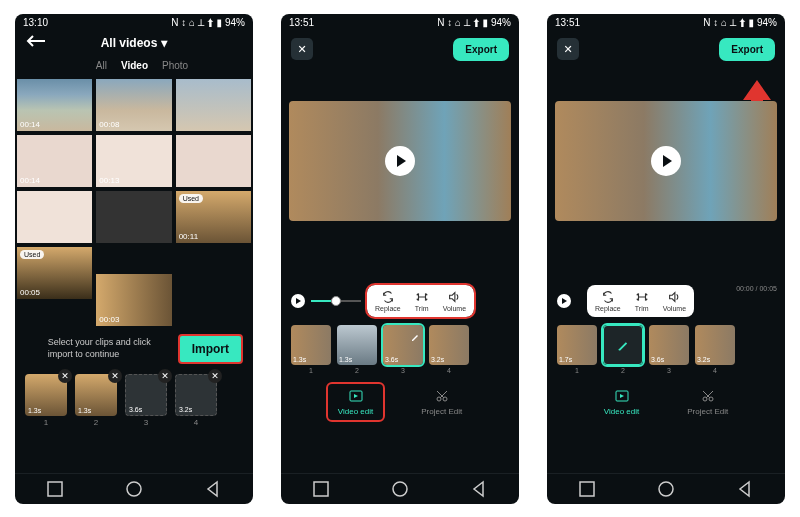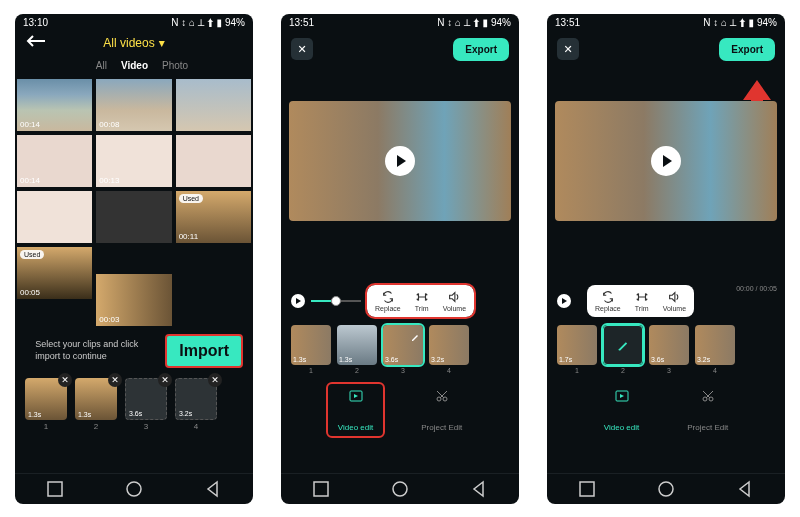--- a/index.html
+++ b/index.html
@@ -44,23 +44,23 @@
     justify-content: center;
     position: relative;
     padding: 6px 0;
   }
   .back-arrow {
     position: absolute;
     left: 10px;
     color: #fff;
   }
   .title {
-    color: #fde047;
+    color: #ffffff;
     font-size: 12px;
-    font-weight: 400;
+    font-weight: 700;
     display: flex;
     align-items: flex-start;
     gap: 4px;
   }
   .tabs {
     display: flex;
     justify-content: center;
     gap: 14px;
     font-size: 10px;
     padding: 4px 0 8px 16px;
@@ -115,21 +115,21 @@
   }
   .import-msg {
     color: #ccc;
     font-size: 9px;
     max-width: 130px;
     line-height: 1.3;
   }
   .import-btn {
     background: #37e8c0;
     color: #0a0f12;
-    font-size: 16px;
+    font-size: 12px;
     font-weight: 600;
     padding: 6px 12px;
     border-radius: 4px;
     border: 2px solid #e0352f;
   }
   .selected-strip {
     display: flex;
     gap: 8px;
     padding: 2px 10px 4px 10px;
   }
@@ -323,21 +323,21 @@
   .bottom-tabs {
     display: flex;
     justify-content: center;
     gap: 28px;
     padding: 8px 0;
   }
   .btab {
     display: flex;
     flex-direction: column;
     align-items: center;
-    gap: 19px;
+    gap: 3px;
     font-size: 8px;
     color: #888;
     padding: 4px 10px;
     border-radius: 4px;
   }
   .btab.active { color: #37e8c0; }
   .btab.hl { outline: 2px solid #e0352f; }
   .btab svg { width: 16px; height: 16px; }
 
   .red-arrow {

